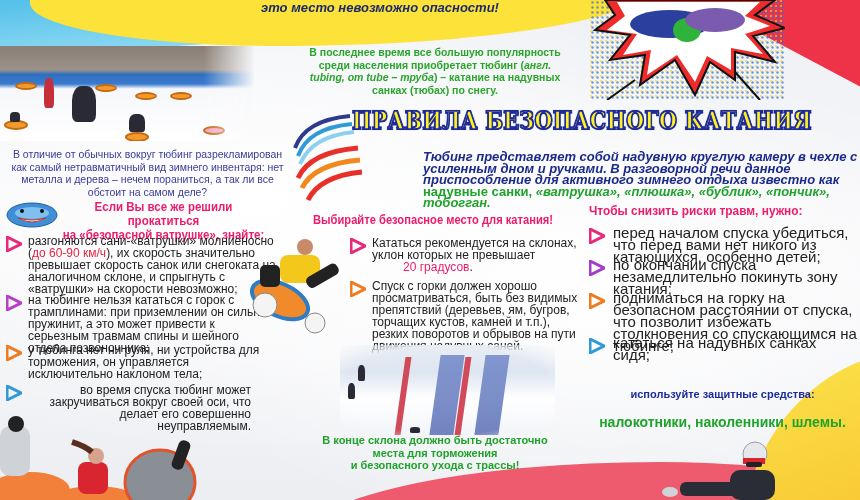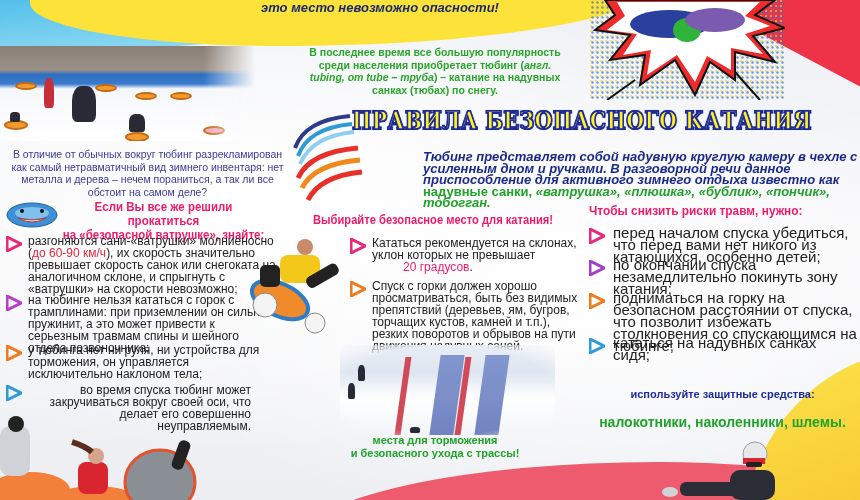--- a/index.html
+++ b/index.html
@@ -340,20 +340,21 @@
   <div class="lane" style="left:95px;"></div>
   <div class="lane-red" style="left:120px;"></div>
   <div class="lane" style="left:140px;"></div>
   <div class="lane-red" style="left:60px;"></div>
   <div class="person-dot" style="left:8px;top:38px;width:7px;height:16px;"></div>
   <div class="person-dot" style="left:18px;top:20px;width:7px;height:16px;"></div>
   <div class="person-dot" style="left:70px;top:82px;width:10px;height:6px;"></div>
 </div>
 
 <div class="abs center-bottom-green">
+  <div>В конце склона должно быть достаточно</div>
   <div>места для торможения</div>
   <div>и безопасного ухода с трассы!</div>
 </div>
 
 <div class="abs right-heading">Чтобы снизить риски травм, нужно:</div>
 
 <ul class="abs bullet-list right-list">
   <li class="bullet b1">
     <svg class="tri" viewBox="0 0 16 16">
         <polygon points="1,1 15,8 1,15" fill="none" stroke="#e8287a" stroke-width="3"></polygon>

